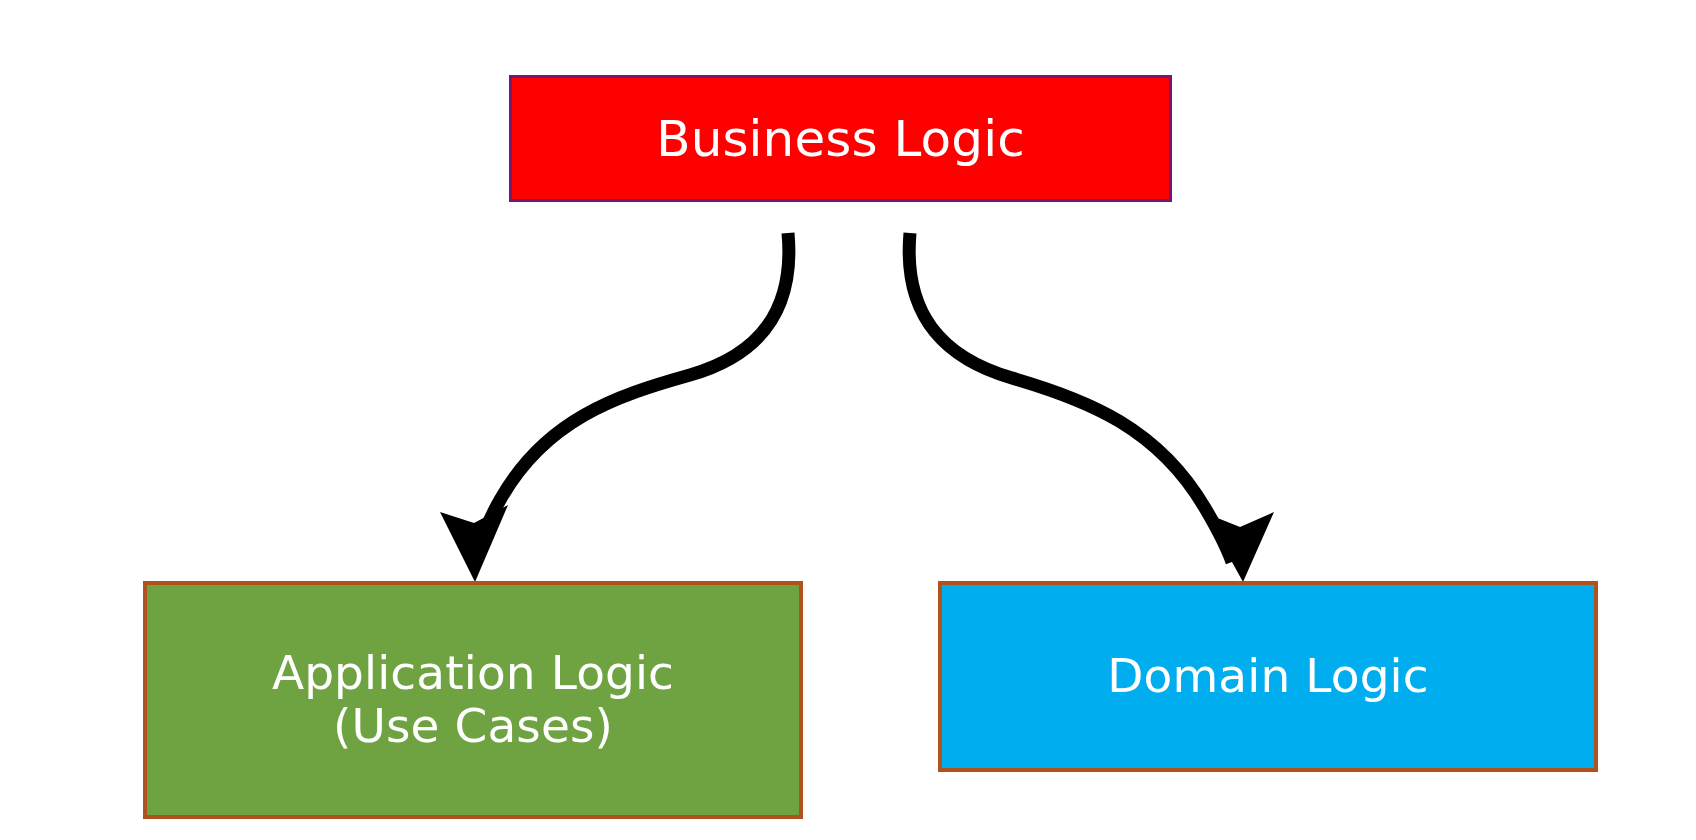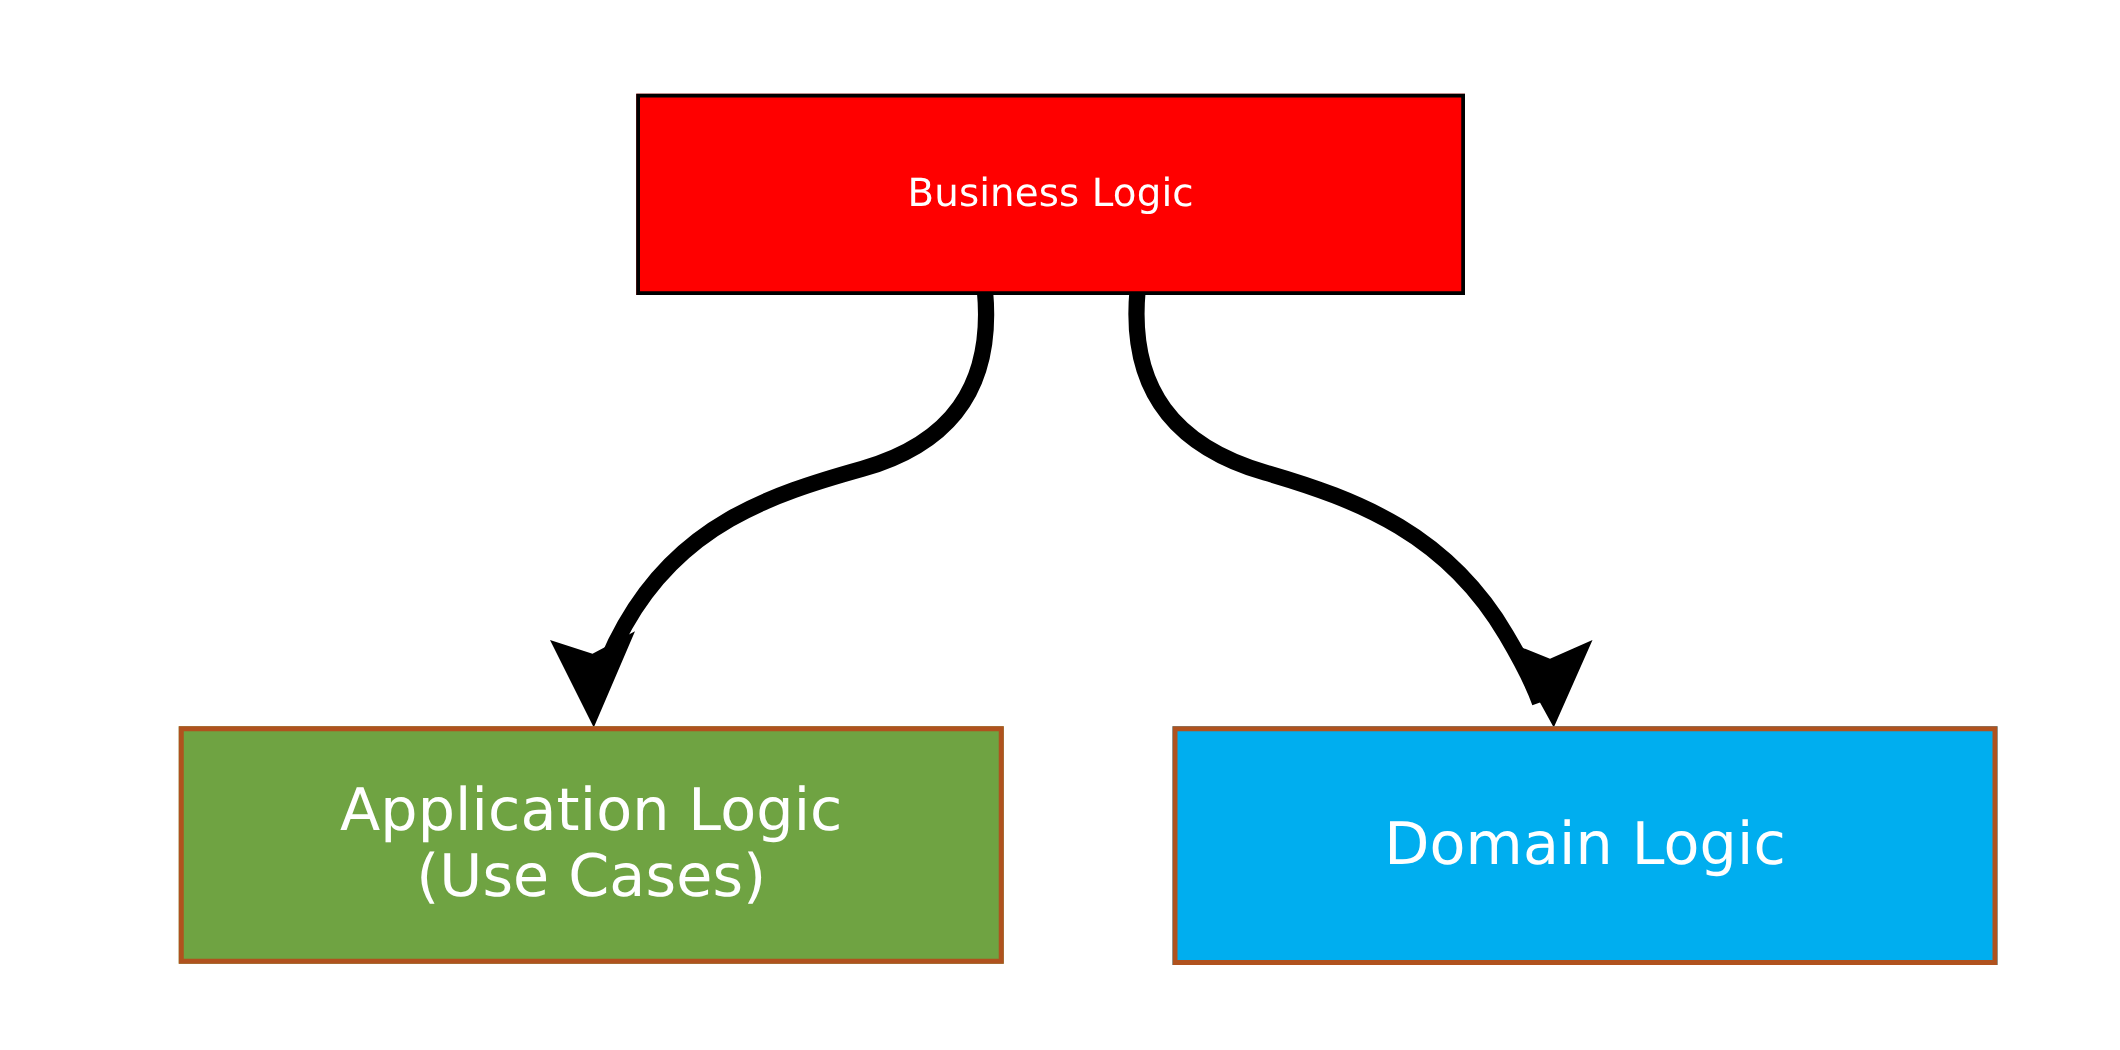--- a/index.html
+++ b/index.html
@@ -34,32 +34,32 @@
     display: block;
     white-space: pre-line;
     font-weight: 400;
   }
 
   
   #node-business {
     left: 509px;
     top: 75px;
     width: 663px;
-    height: 161px;
+    height: 127px;
     background: #FF0000;
-    border: 3px solid #000000;
-    font-size: 31px;
+    border: 3px solid #701a75;
+    font-size: 50px;
   }
 
   
   #node-application {
     left: 143px;
     top: 581px;
     width: 660px;
-    height: 190px;
+    height: 238px;
     background: #6FA342;
     border: 4px solid #B0521E;
     font-size: 47px;
   }
 
   
   #node-domain {
     left: 938px;
     top: 581px;
     width: 660px;

